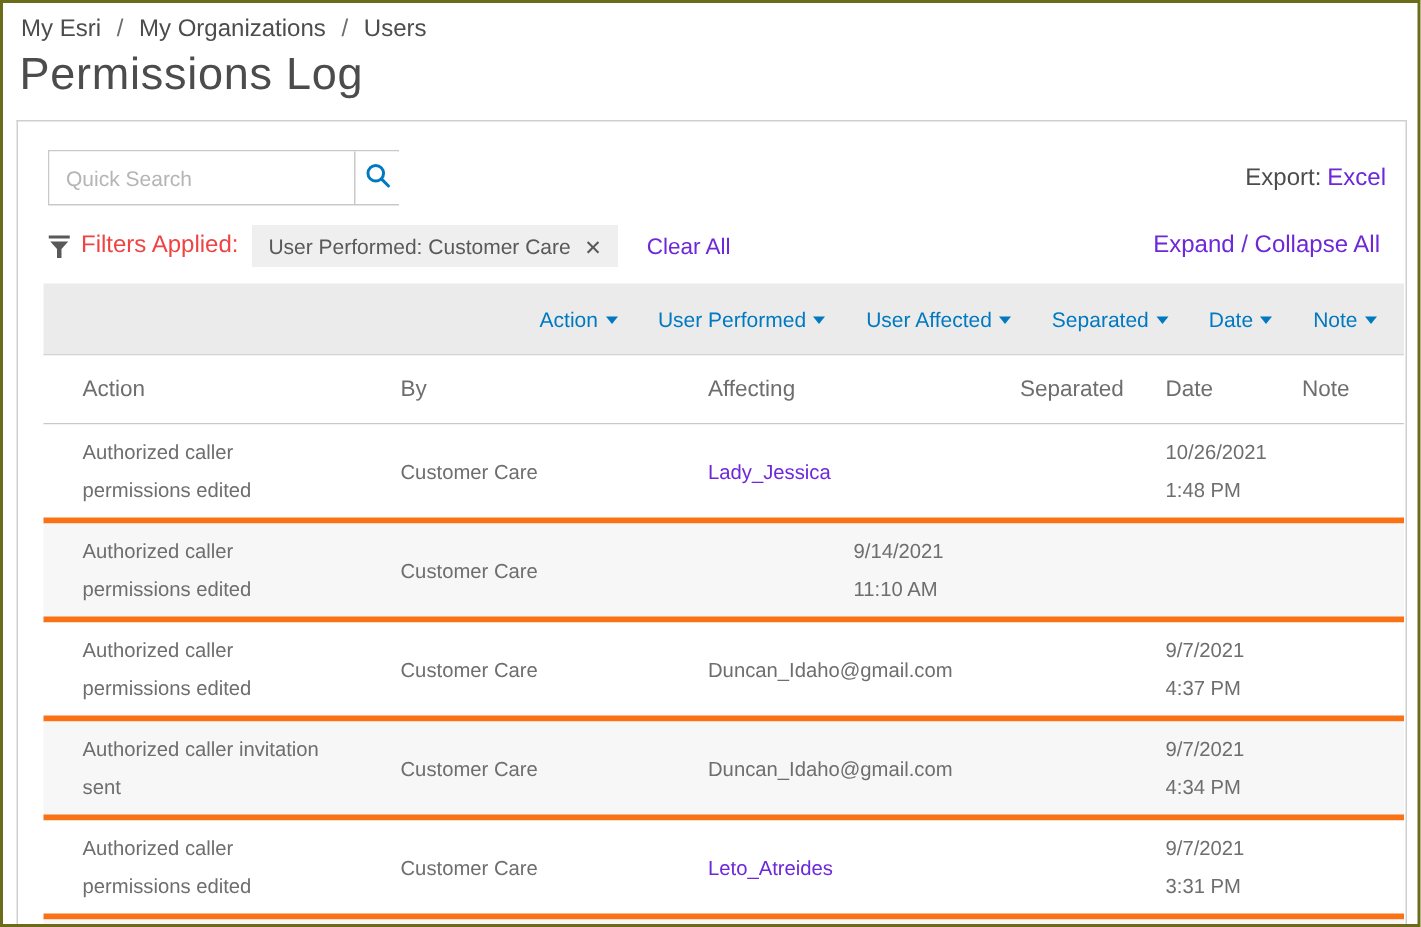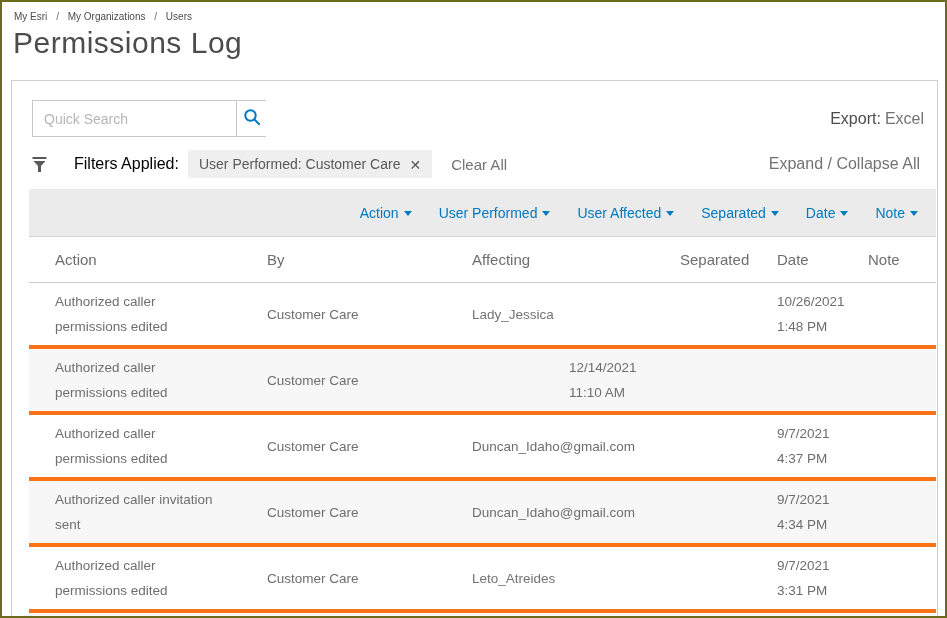--- a/index.html
+++ b/index.html
@@ -5,24 +5,24 @@
   * { box-sizing: border-box; }
   html, body { margin: 0; padding: 0; }
   body {
     width: 947px; height: 618px;
     border: 2px solid #6b6b1a;
     overflow: hidden;
     background: #fff;
     font-family: "Liberation Sans", sans-serif;
     position: relative;
   }
-  a, .linklike { color: #737373; text-decoration: none; cursor: pointer; }
-
-  
-  .breadcrumb { margin: 9px 0 0 12px; font-size: 10px; color: #4c4c4c; }
+  a, .linklike { color: #6d28d9; text-decoration: none; cursor: pointer; }
+
+  
+  .breadcrumb { margin: 9px 0 0 12px; font-size: 16px; color: #4c4c4c; }
   .breadcrumb .crumb { cursor: pointer; }
   .breadcrumb .sep { margin: 0 6px; color: #6e6e6e; }
   .page-title { margin: 4px 0 0 11px; font-size: 30px; font-weight: 300; color: #4c4c4c; letter-spacing: 0.5px; }
 
   
   .panel {
     position: absolute; left: 9px; right: 7px; top: 78px; height: 560px;
     border: 1px solid #cfcfcf; border-bottom: none; background: #fff;
   }
 
@@ -31,21 +31,21 @@
   .search-box { display: flex; border: 1px solid #c9c9c9; background: #fff; height: 37px; width: 234px; }
   .search-input { border: none; outline: none; flex: 1; padding: 0 11px; font-size: 14px; color: #0f172a; font-family: "Liberation Sans", sans-serif; }
   .search-input::placeholder { color: #b5b5b5; }
   .search-btn { width: 46px; border: none; border-left: 1px solid #c9c9c9; background: #fff; cursor: pointer; display: flex; align-items: center; justify-content: center; }
   .export { font-size: 16px; color: #4c4c4c; }
   .export a { margin-left: 4px; }
 
   
   .filters-row { display: flex; align-items: center; padding: 13px 17px 0 20px; }
   .funnel { margin-right: 7px; display: inline-flex; }
-  .filters-label { font-size: 16px; color: #000000; margin-left: 20px; }
+  .filters-label { font-size: 16px; color: #ef4444; }
   .chip { display: inline-flex; align-items: flex-end; background: #efefef; color: #595959; font-size: 14px; padding: 6px 11px; margin-left: 9px; }
   .chip-x { margin-left: 9px; font-size: 14px; color: #595959; cursor: pointer; line-height: 1; }
   .clear-all { font-size: 15px; margin-left: 19px; }
   .expand-all { font-size: 16px; margin-left: auto; }
 
   
   .log-table { margin: 11px 1px 0 17px; }
   .filter-band {
     height: 48px; background: #ebebeb; border-bottom: 1px solid #d4d4d4;
     display: flex; justify-content: flex-end; align-items: center; gap: 27px;
@@ -151,21 +151,21 @@
         <div class="col-note"></div>
       </div>
 
       <div class="row">
         <div class="col-action">
             <div class="cell-action">Authorized caller permissions edited</div>
           </div>
         <div class="col-by">Customer Care</div>
         <div class="col-separated"></div>
         <div class="col-date cell-date">
-          <div>12/14/2021</div>
+          <div>9/14/2021</div>
           <div>11:10 AM</div>
         </div>
         <div class="col-note"></div>
       </div>
 
       <div class="row">
         <div class="col-action">
             <div class="cell-action">Authorized caller permissions edited</div>
           </div>
         <div class="col-by">Customer Care</div>

